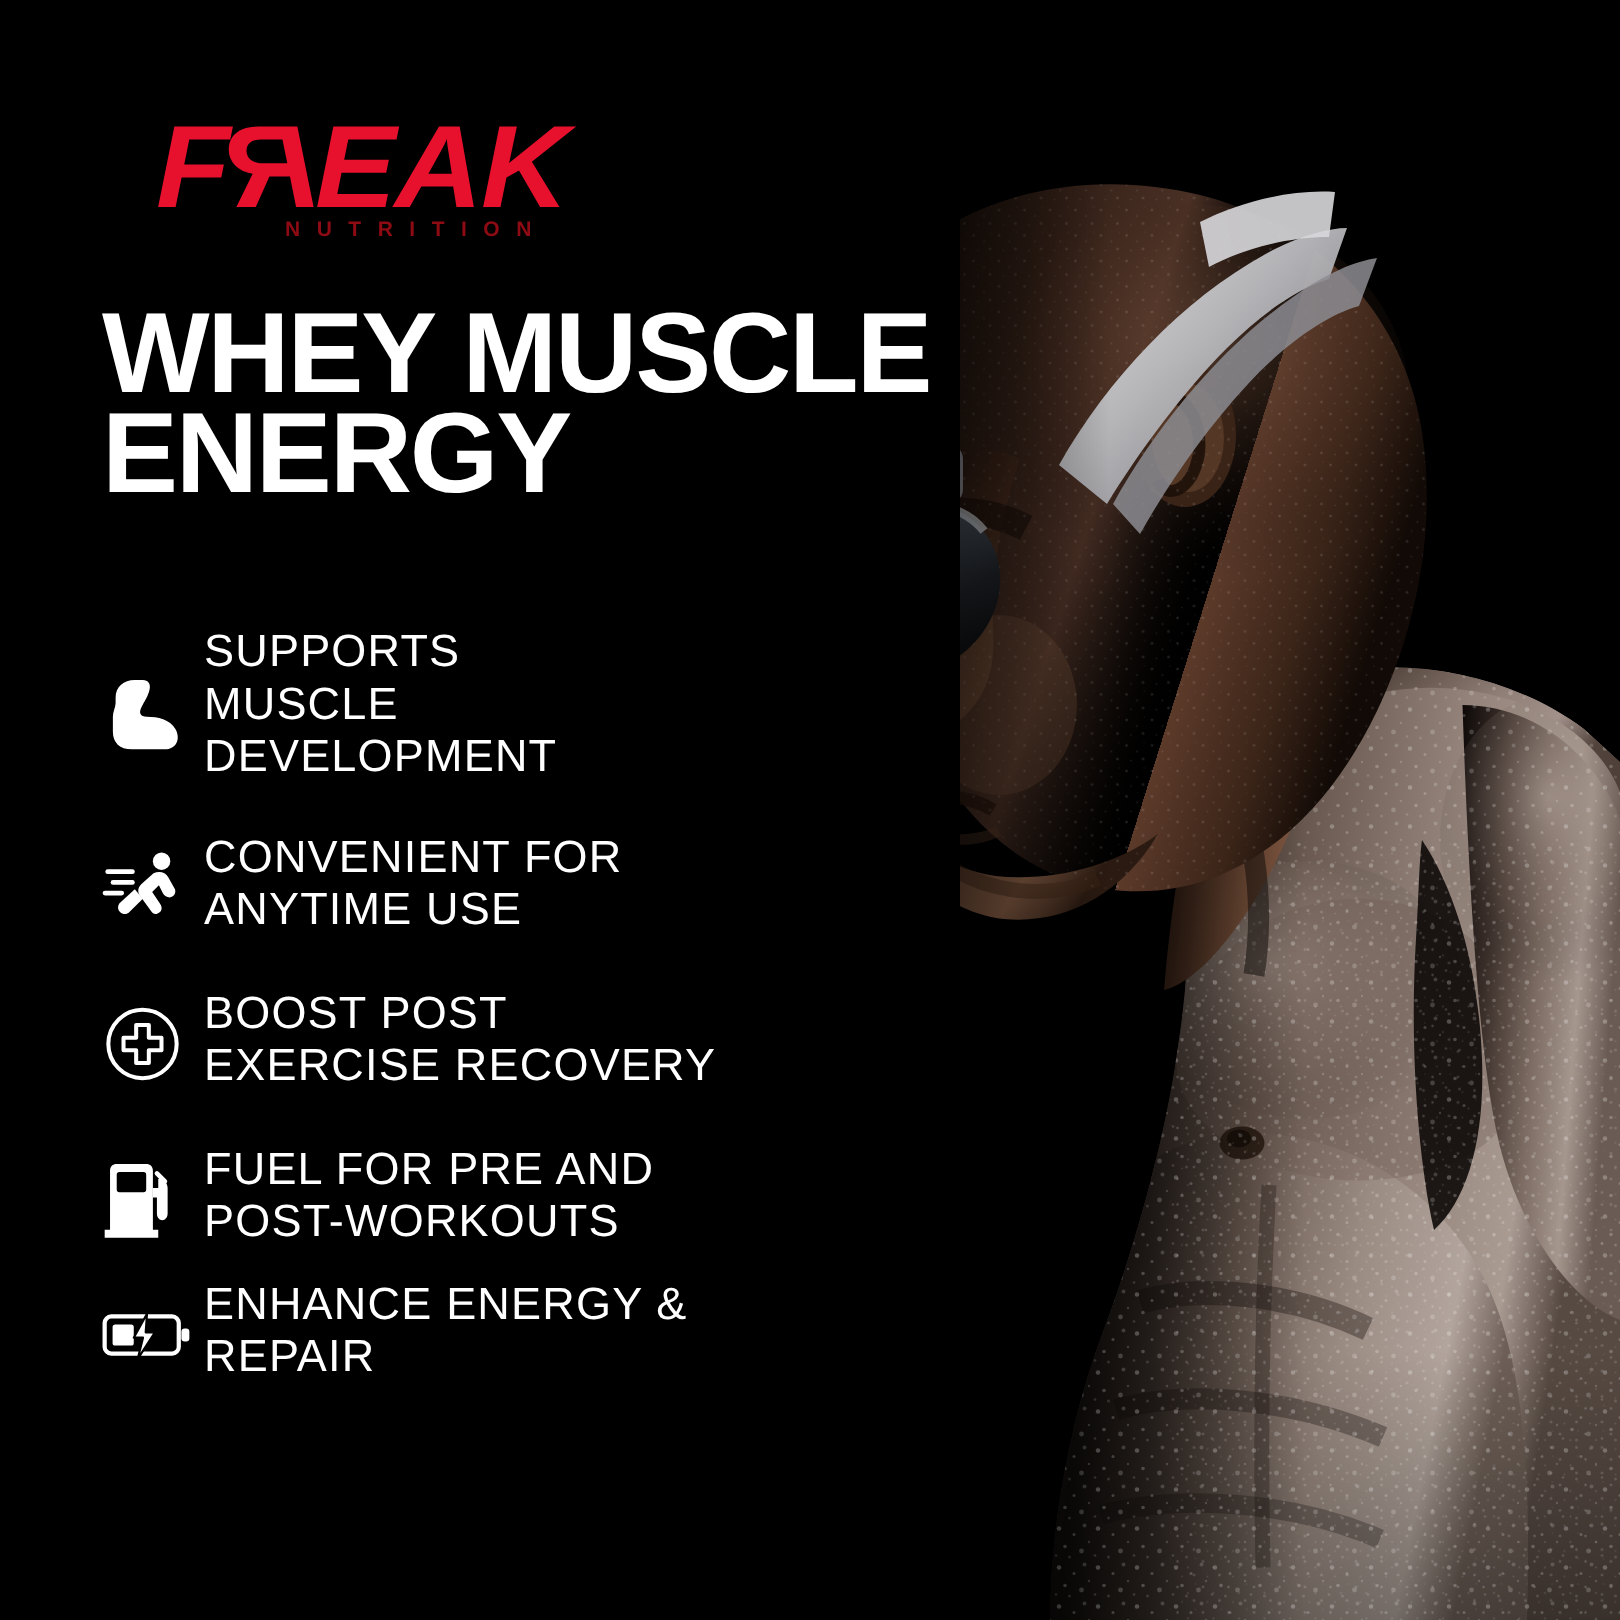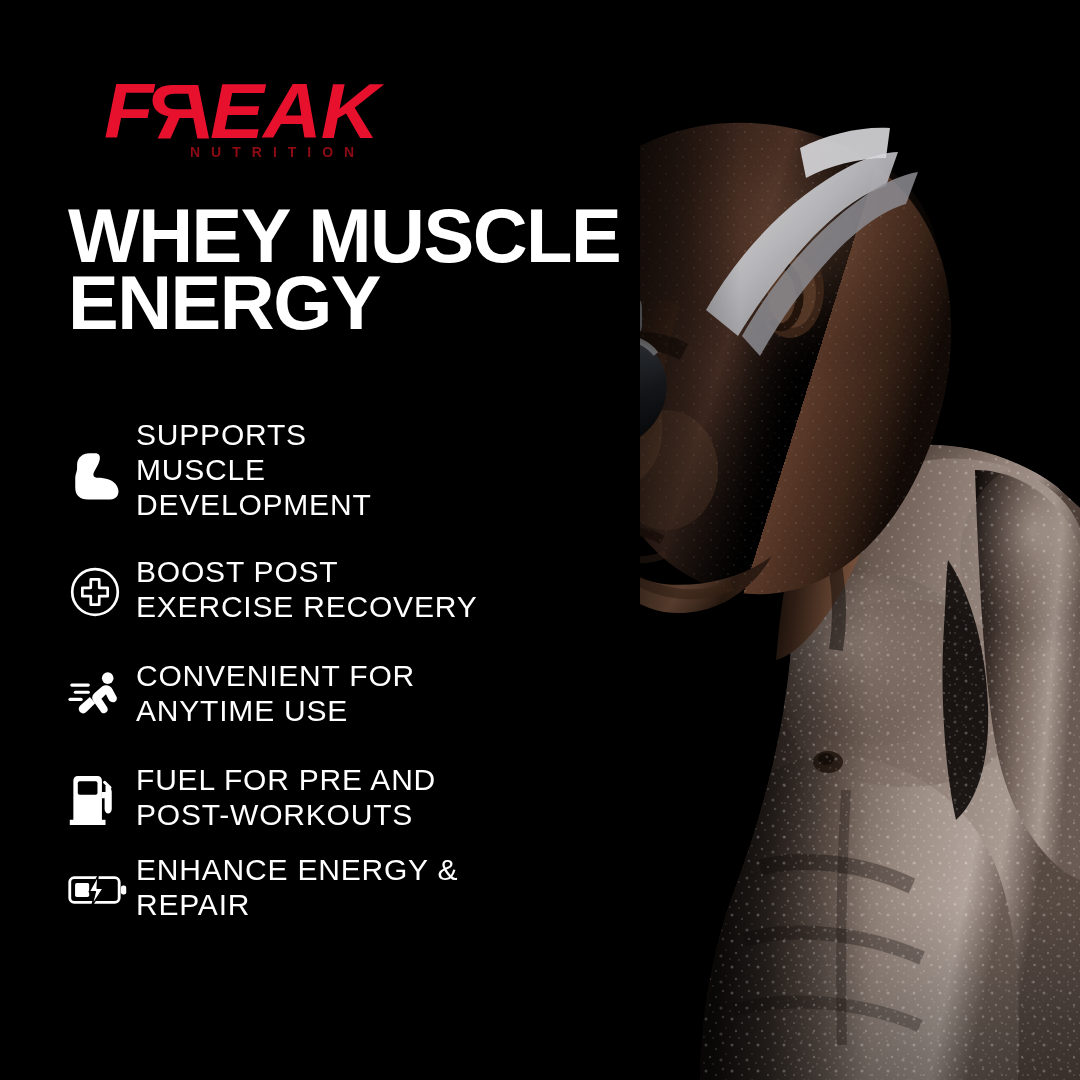--- a/index.html
+++ b/index.html
@@ -461,32 +461,20 @@
                    C34,19 31,23 29,27 C27,31 28,34 33,34
                    C41,34 50,36 54,43 C58,50 55,58 46,58
                    L22,58 C13,58 8,53 8,45 L8,34
                    C8,30 10,27 10,24 Z"></path>
           <path d="M12,33 C14,31 18,30 22,31 L22,49 C16,49 12,45 12,40 Z" fill="#000000" opacity="0.0"></path>
         </svg>
       </div>
       <div class="feature-text">SUPPORTS
 MUSCLE
 DEVELOPMENT</div>
-    </div>
-
-    <div class="feature-row row-2">
-      <div class="feature-icon">
-        <svg width="54" height="54" viewBox="0 0 64 64">
-          <circle cx="32" cy="32" r="27" fill="none" stroke="#ffffff" stroke-width="3.2"></circle>
-          <path d="M27,17 L37,17 L37,27 L47,27 L47,37 L37,37 L37,47
-                   L27,47 L27,37 L17,37 L17,27 L27,27 Z" fill="none" stroke="#ffffff" stroke-width="3.2" stroke-linejoin="round"></path>
-        </svg>
-      </div>
-      <div class="feature-text">BOOST POST
-EXERCISE RECOVERY</div>
     </div>
 
     <div class="feature-row row-1">
       <div class="feature-icon">
         <svg width="58" height="50" viewBox="0 0 64 56" fill="#ffffff">
           <circle cx="44" cy="8" r="6.5"></circle>
           <path d="M38,17 C42,15 47,16 49,20 L54,29 C55,32 53,35 50,35
                    C48,35 46,34 45,32 L42,26 L37,31 L43,40
                    C45,43 44,46 41,47 C39,48 37,47 36,45 L28,34
                    C26,31 26,28 29,25 Z"></path>
@@ -494,20 +482,32 @@
                    L24,29 Z"></path>
           <rect x="2" y="14" width="22" height="3.6" rx="1.8"></rect>
           <rect x="6" y="22" width="18" height="3.6" rx="1.8"></rect>
           <rect x="0" y="30" width="16" height="3.6" rx="1.8"></rect>
         </svg>
       </div>
       <div class="feature-text">CONVENIENT FOR
 ANYTIME USE</div>
     </div>
 
+    <div class="feature-row row-2">
+      <div class="feature-icon">
+        <svg width="54" height="54" viewBox="0 0 64 64">
+          <circle cx="32" cy="32" r="27" fill="none" stroke="#ffffff" stroke-width="3.2"></circle>
+          <path d="M27,17 L37,17 L37,27 L47,27 L47,37 L37,37 L37,47
+                   L27,47 L27,37 L17,37 L17,27 L27,27 Z" fill="none" stroke="#ffffff" stroke-width="3.2" stroke-linejoin="round"></path>
+        </svg>
+      </div>
+      <div class="feature-text">BOOST POST
+EXERCISE RECOVERY</div>
+    </div>
+
     <div class="feature-row row-3">
       <div class="feature-icon">
         <svg width="50" height="56" viewBox="0 0 56 62" fill="#ffffff">
           <path d="M6,8 C6,5 8,3 11,3 L33,3 C36,3 38,5 38,8 L38,52 L42,52
                    L42,58 L2,58 L2,52 L6,52 Z"></path>
           <rect x="11" y="9" width="22" height="15" rx="2" fill="#000000"></rect>
           <path d="M42,14 C46,14 49,17 49,21 L49,40 C49,43 47,45 45,45
                    C43,45 41,43 41,40 L41,28 L38,28 L38,21
                    L42,21 Z" fill="#ffffff"></path>
           <path d="M41,10 L47,16" stroke="#ffffff" stroke-width="3.4" stroke-linecap="round"></path>

